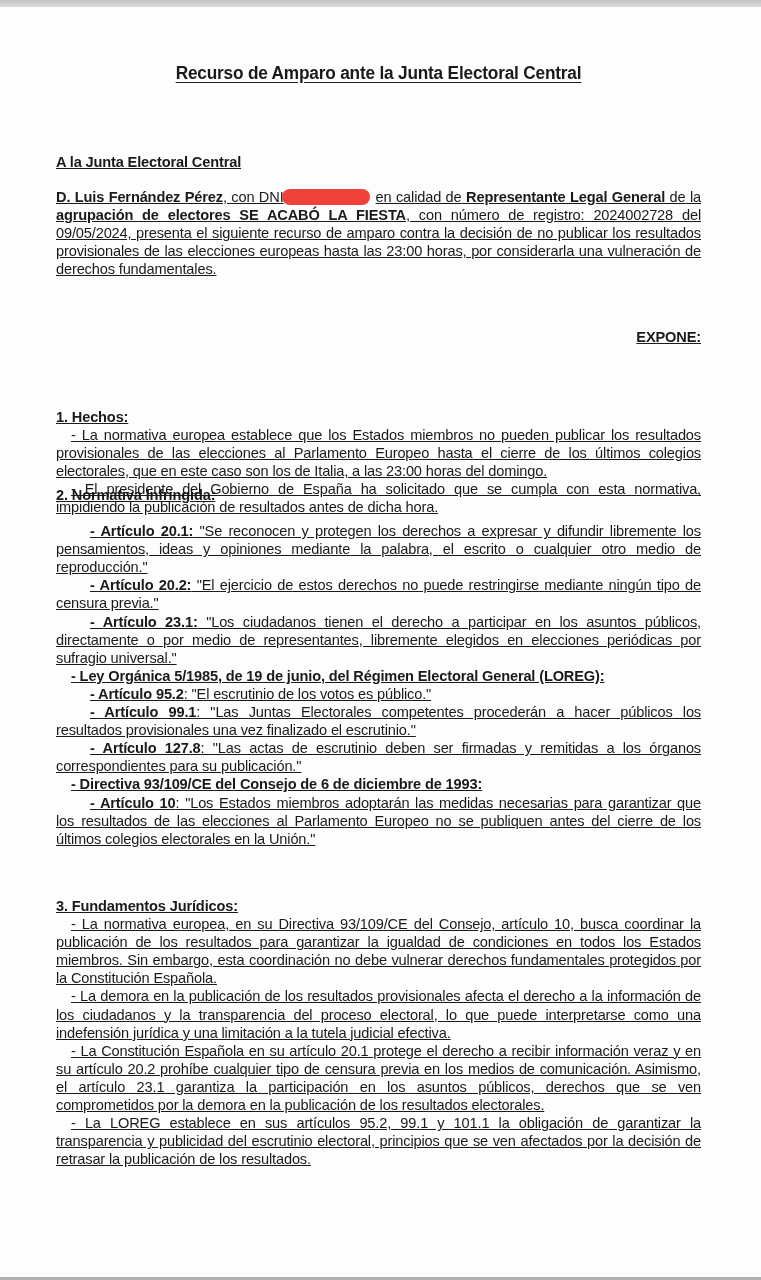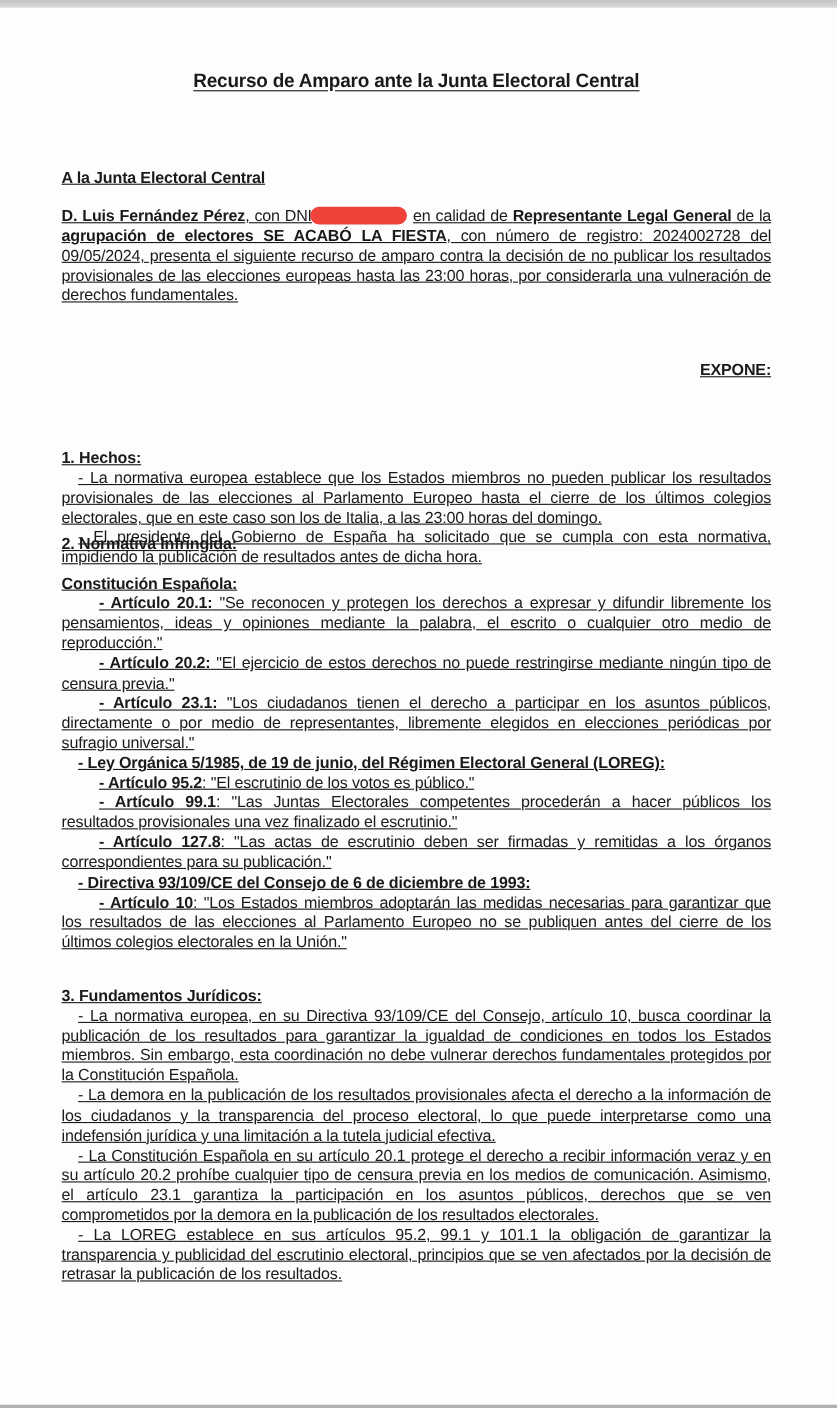--- a/index.html
+++ b/index.html
@@ -61,21 +61,20 @@
 
   <div class="block just" style="top:377px;margin-top:31px;">
     <p class="heading">1. Hechos:</p>
     <p class="ind1">- La normativa europea establece que los Estados miembros no pueden publicar los resultados provisionales de las elecciones al Parlamento Europeo hasta el cierre de los últimos colegios electorales, que en este caso son los de Italia, a las 23:00 horas del domingo.</p>
     <p class="ind1">- El presidente del Gobierno de España ha solicitado que se cumpla con esta normativa, impidiendo la publicación de resultados antes de dicha hora.</p>
   </div>
 
   <div class="block just" style="top:486px;">
     <p class="heading">2. Normativa Infringida:</p>
     <p style="height:18px;"></p>
-    <p class="heading">Constitución Española:</p>
     <p class="ind2"><span class="b">- Artículo 20.1:</span><span> "Se reconocen y protegen los derechos a expresar y difundir libremente los pensamientos, ideas y opiniones mediante la palabra, el escrito o cualquier otro medio de reproducción."</span></p>
     <p class="ind2"><span class="b">- Artículo 20.2:</span><span> "El ejercicio de estos derechos no puede restringirse mediante ningún tipo de censura previa."</span></p>
     <p class="ind2"><span class="b">- Artículo 23.1:</span><span> "Los ciudadanos tienen el derecho a participar en los asuntos públicos, directamente o por medio de representantes, libremente elegidos en elecciones periódicas por sufragio universal."</span></p>
 
     <p class="ind1 b">- Ley Orgánica 5/1985, de 19 de junio, del Régimen Electoral General (LOREG):</p>
     <p class="ind2"><span class="b">- Artículo 95.2</span><span>: "El escrutinio de los votos es público."</span></p>
     <p class="ind2"><span class="b">- Artículo 99.1</span><span>: "Las Juntas Electorales competentes procederán a hacer públicos los resultados provisionales una vez finalizado el escrutinio."</span></p>
     <p class="ind2"><span class="b">- Artículo 127.8</span><span>: "Las actas de escrutinio deben ser firmadas y remitidas a los órganos correspondientes para su publicación."</span></p>
 
     <p class="ind1 b">- Directiva 93/109/CE del Consejo de 6 de diciembre de 1993:</p>

